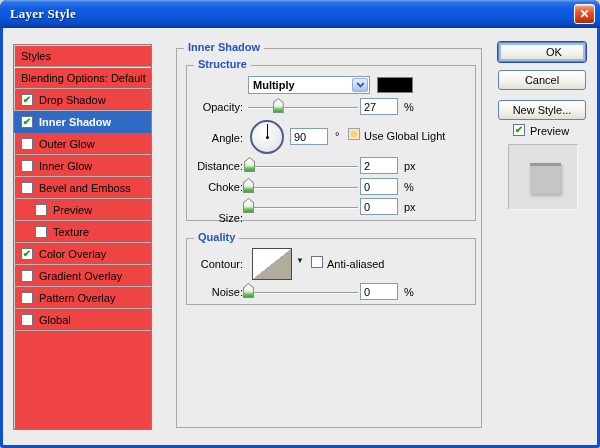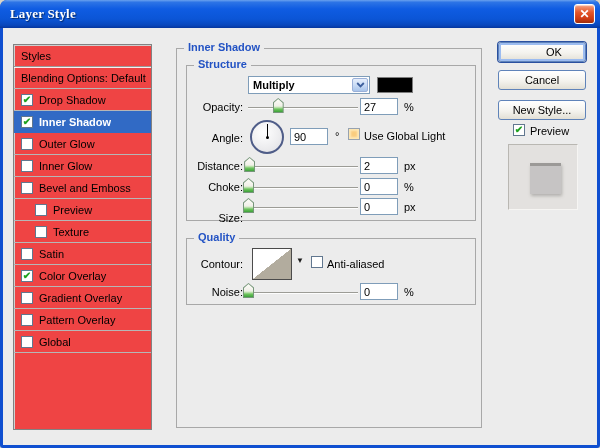--- a/index.html
+++ b/index.html
@@ -148,24 +148,20 @@
       </div>
       <div class="side-row indent">
         <span class="cb"></span>
         <span>Preview</span>
       </div>
       <div class="side-row indent">
         <span class="cb"></span>
         <span>Texture</span>
       </div>
       <div class="side-row">
-        <span class="cb"></span>
-        <span>Satin</span>
-      </div>
-      <div class="side-row">
         <span class="cb">✔</span>
         <span>Color Overlay</span>
       </div>
       <div class="side-row">
         <span class="cb"></span>
         <span>Gradient Overlay</span>
       </div>
       <div class="side-row">
         <span class="cb"></span>
         <span>Pattern Overlay</span>

